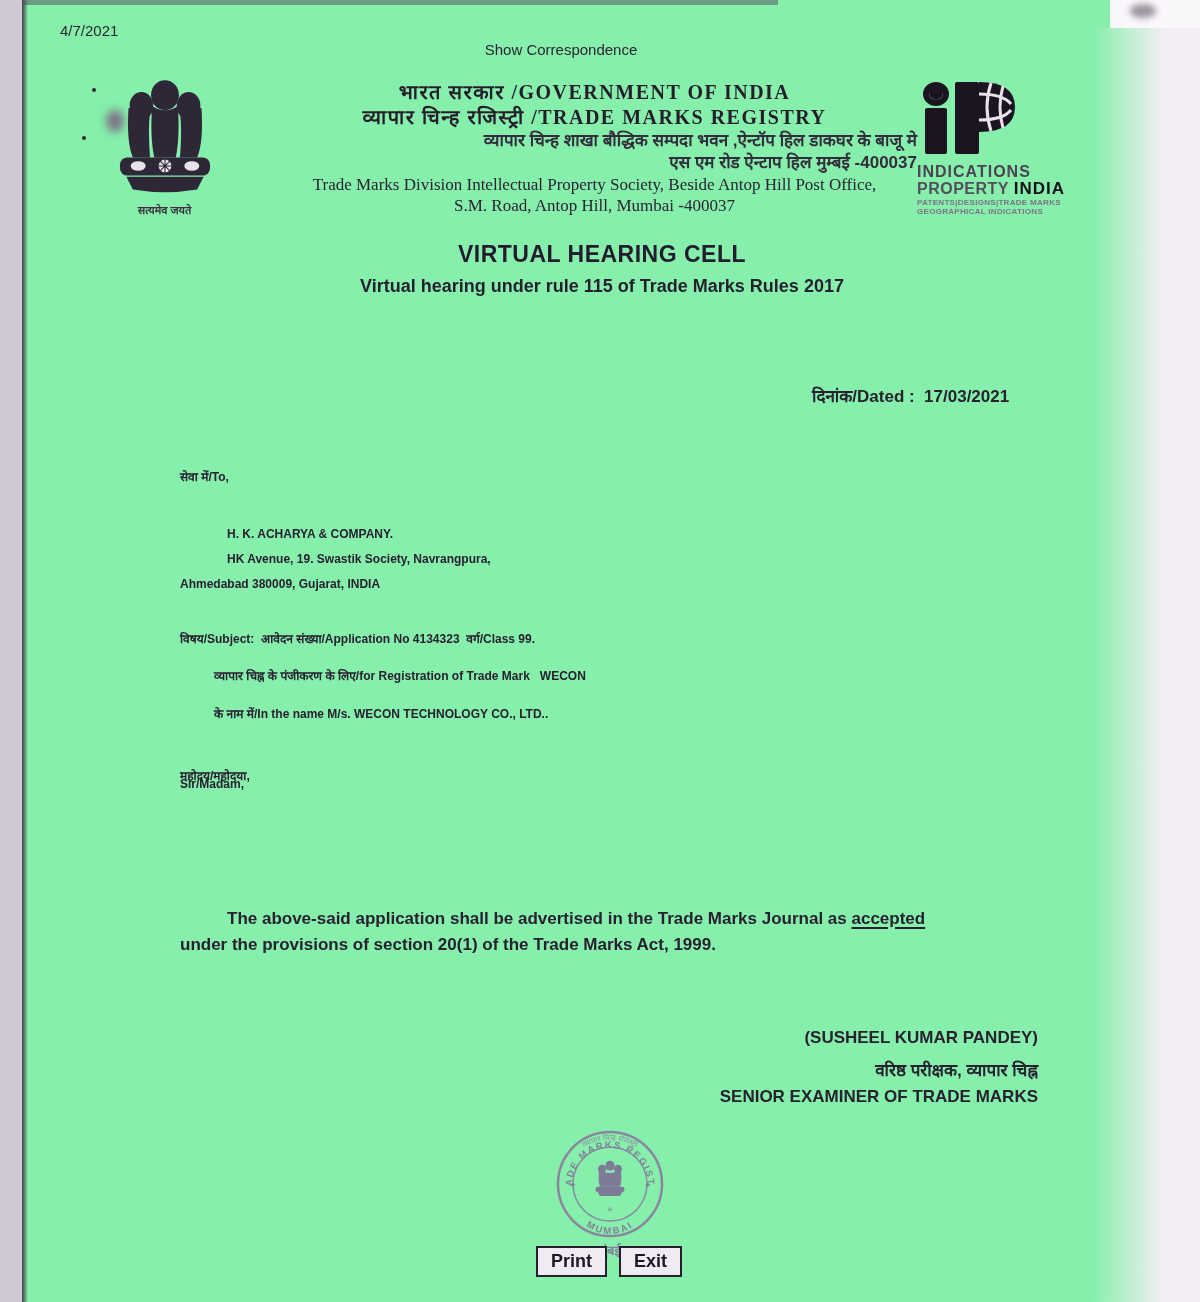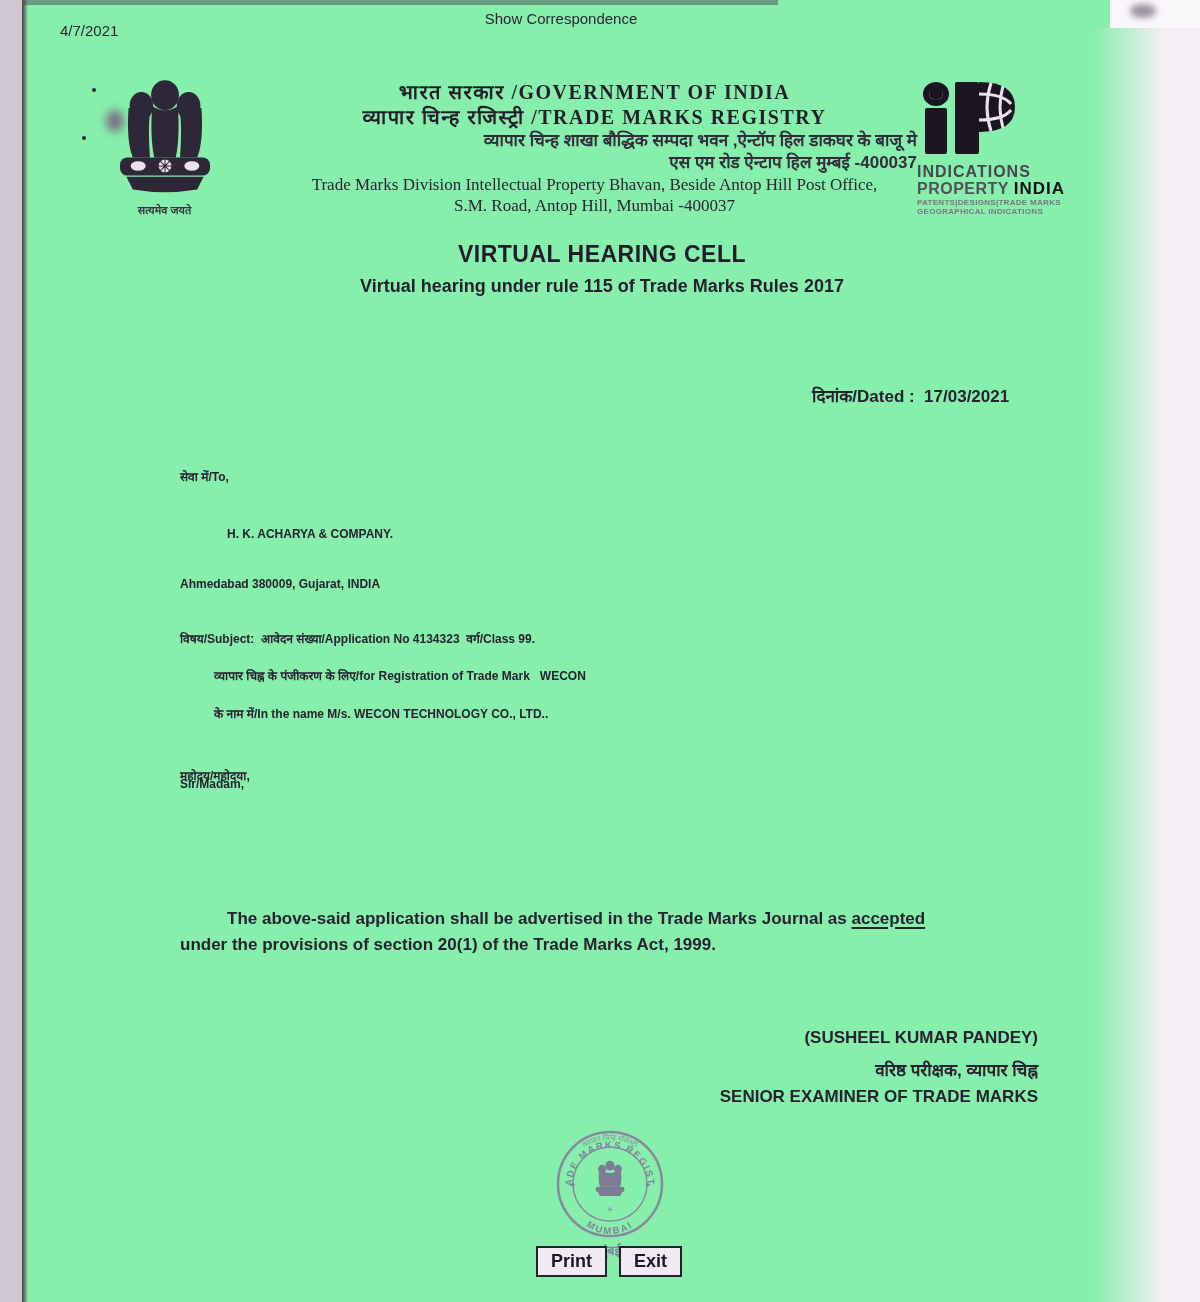--- a/index.html
+++ b/index.html
@@ -16,21 +16,21 @@
   .edge-left { left:0; top:0; width:6px; height:1302px;
     background:linear-gradient(to right,#453f4c 0%, rgba(69,63,76,.45) 60%, rgba(69,63,76,0) 100%); }
   .edge-top { left:0; top:0; width:756px; height:5px; background:rgba(80,72,86,.5); }
   .corner-tr { left:1088px; top:0; width:112px; height:28px; background:#faf7fb; }
   .smudge-tr { left:1108px; top:4px; width:26px; height:14px; background:#9b93a0; border-radius:50%; filter:blur(3px); }
   .band-right { left:1070px; top:28px; width:130px; height:1274px;
     background:linear-gradient(to right, rgba(244,239,245,0) 0%, #f3eef4 55%); }
   .speck { background:#2e2837; border-radius:50%; }
   
   .topbar-date { left:38px; top:22px; font-size:15px; color:#2b2533; }
-  .topbar-title { left:0; top:10px; width:1078px; text-align:center; font-size:15px; color:#2b2533; }
+  .topbar-title { left:0; top:41px; width:1078px; text-align:center; font-size:15px; color:#2b2533; }
   
   .letter { position:absolute; inset:0; filter:blur(0.3px); }
   .hdr-block { left:250px; top:80px; width:645px; text-align:center; color:#241e2b; }
   .hdr-l1, .hdr-l2 { font-family:"Liberation Serif", serif; font-weight:bold; font-size:20px; letter-spacing:1.5px; line-height:25px; }
   .hdr-l3, .hdr-l4 { font-size:17px; font-weight:bold; line-height:22px; color:#332c3c;text-align:right; }
   .hdr-l5, .hdr-l6 { font-family:"Liberation Serif", serif; font-size:17px; line-height:21px; color:#2a2433; }
   .emblem-wrap { left:85px; top:78px; width:115px; text-align:center; }
   .emblem-caption { font-size:11px; font-weight:bold; color:#3a3242; margin-top:2px; }
   .iplogo { left:895px; top:80px; width:190px; }
   .iplogo .name1 { font-size:16px; font-weight:bold; letter-spacing:1px; color:#4b4452; line-height:17px; margin-top:3px; }
@@ -94,21 +94,21 @@
         </g>
       </svg>
       <div class="emblem-caption">सत्यमेव जयते</div>
     </div>
 
     <div class="abs hdr-block">
       <div class="hdr-l1">भारत सरकार /GOVERNMENT OF INDIA</div>
       <div class="hdr-l2">व्यापार चिन्ह रजिस्ट्री /TRADE MARKS REGISTRY</div>
       <div class="hdr-l3">व्यापार चिन्ह शाखा बौद्धिक सम्पदा भवन ,ऐन्टॉप हिल डाकघर के बाजू मे</div>
       <div class="hdr-l4">एस एम रोड ऐन्टाप हिल मुम्बई -400037</div>
-      <div class="hdr-l5">Trade Marks Division Intellectual Property Bhavan, Beside Antop Hill Post Office,</div>
+      <div class="hdr-l5">Trade Marks Division Intellectual Property Society, Beside Antop Hill Post Office,</div>
       <div class="hdr-l6">S.M. Road, Antop Hill, Mumbai -400037</div>
     </div>
 
     <div class="abs iplogo">
       <svg width="100" height="76" viewBox="0 0 100 76">
         <g fill="#1b1522">
           <path d="M6 2 a13 12 0 1 0 26 0 a13 12 0 1 0 -26 0 M12 2 a7 6 0 1 1 14 0 a7 6 0 1 1 -14 0" transform="translate(0,12)"></path>
           <circle cx="19" cy="13" r="7" fill="#1b1522"></circle>
           <rect x="8" y="28" width="22" height="46" rx="2"></rect>
           <rect x="38" y="2" width="24" height="72" rx="2"></rect>
@@ -127,20 +127,21 @@
       <div class="tag">GEOGRAPHICAL INDICATIONS</div>
     </div>
 
     <div class="abs title">VIRTUAL HEARING CELL</div>
     <div class="abs subtitle">Virtual hearing under rule 115 of Trade Marks Rules 2017</div>
 
     <div class="abs dated">दिनांक/Dated :  17/03/2021</div>
 
     <div class="abs b17" style="left:158px;top:468px;">सेवा में/To,</div>
     <div class="abs b17" style="left:205px;top:527px;">H. K. ACHARYA &amp; COMPANY.</div>
+    <div class="abs b17" style="left:205px;top:552px;">HK Avenue, 19. Swastik Society, Navrangpura,</div>
     <div class="abs b17" style="left:158px;top:577px;">Ahmedabad 380009, Gujarat, INDIA</div>
 
     <div class="abs b17" style="left:158px;top:630px;">विषय/Subject:  आवेदन संख्या/Application No 4134323  वर्ग/Class 99.</div>
     <div class="abs b17" style="left:192px;top:667px;">व्यापार चिह्न के पंजीकरण के लिए/for Registration of Trade Mark   WECON</div>
     <div class="abs b17" style="left:192px;top:705px;">के नाम में/In the name M/s. WECON TECHNOLOGY CO., LTD..</div>
 
     <div class="abs b17" style="left:158px;top:767px;">महोदय/महोदया,</div>
     <div class="abs b17" style="left:158px;top:777px;">Sir/Madam,</div>
 
     <div class="abs para" style="top:906px;line-height:26px;">

